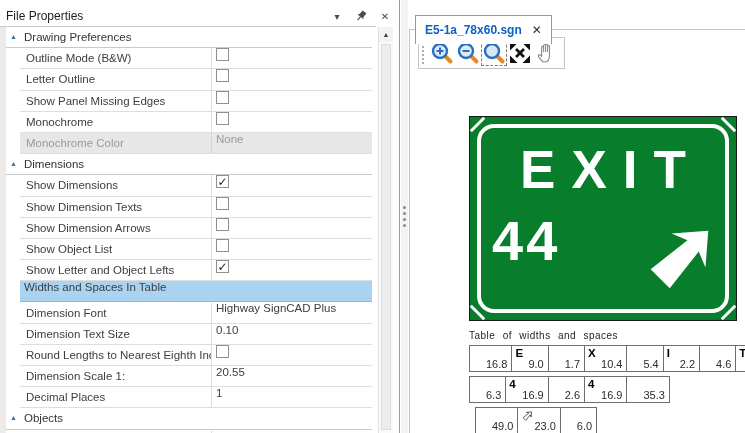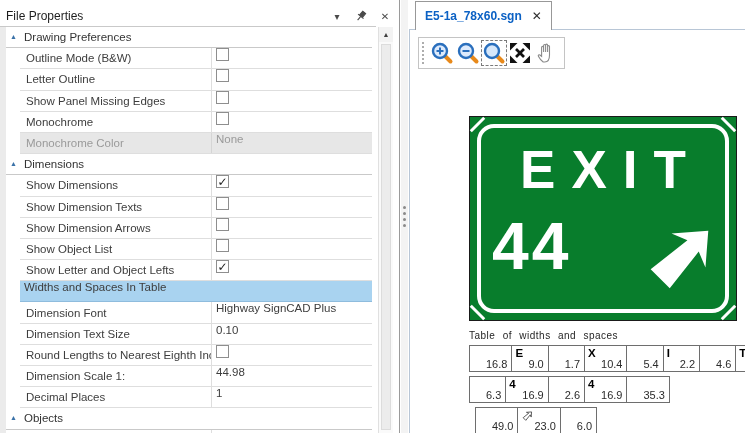--- a/index.html
+++ b/index.html
@@ -41,21 +41,21 @@
   .vs-thumb{position:absolute;left:2px;right:2px;top:17px;bottom:3px;background:#ececec;border:1px solid #dcdcdc;}
 
   
   .splitter{position:absolute;left:401px;top:0;width:7px;height:433px;background:#f3f3f3;
             display:flex;flex-direction:column;align-items:center;justify-content:center;gap:3px;}
   .splitter i{width:3px;height:3px;border-radius:50%;background:#8a8a8a;}
 
   
   .doc-area{position:absolute;left:408px;top:0;right:0;bottom:0;background:#fff;}
   .tabbar{position:absolute;left:0;top:0;right:0;height:29px;background:#fff;}
-  .tab{position:absolute;left:7px;top:1px;height:29px;background:#fff;border:1px solid #989898;
+  .tab{position:absolute;left:7px;top:15px;height:29px;background:#fff;border:1px solid #989898;
        border-bottom:none;display:flex;align-items:center;padding:0 9px;z-index:3;}
   .tab-title{font-size:12px;font-weight:bold;color:#0b61c4;margin-right:10px;white-space:nowrap;}
   .tab-close{font-size:12px;color:#2e2e2e;font-weight:bold;cursor:default;}
   .doc-content{position:absolute;left:1px;top:29px;right:0;bottom:0;background:#fff;
                border-top:1px solid #b8c6d6;border-left:1px solid #b8c6d6;}
 
   
   .ztoolbar{position:absolute;left:8px;top:7px;height:32px;border:1px solid #c4c4c4;background:#fff;
             display:flex;align-items:center;padding:2px 5px 2px 2px;}
   .tool-grip{width:4px;height:22px;border-left:2px dotted #adadad;margin:0 3px 0 1px;}
@@ -66,21 +66,21 @@
   .sign{position:absolute;left:59px;top:86px;width:268px;height:205px;background:#087d2c;
         border:1px solid #1a1a1a;}
   .sign-border{position:absolute;left:7px;top:7px;right:7px;bottom:7px;border:4px solid #fff;border-radius:17px;}
   .notch{position:absolute;width:19px;height:3px;background:#fff;}
   .notch.tl{left:-2px;top:6px;transform:rotate(-45deg);}
   .notch.tr{right:-2px;top:6px;transform:rotate(45deg);}
   .notch.bl{left:-2px;bottom:6px;transform:rotate(45deg);}
   .notch.br{right:-2px;bottom:6px;transform:rotate(-45deg);}
   .exit-word{position:absolute;left:0;right:0;top:26px;text-align:center;color:#fff;
              font-weight:bold;font-size:53px;letter-spacing:16px;margin-right:-16px;line-height:1;}
-  .exit-num{position:absolute;left:22px;top:96px;color:#fff;font-weight:bold;font-size:66px;
+  .exit-num{position:absolute;left:22px;top:96px;color:#fff;font-weight:bold;font-size:56px;
             letter-spacing:3px;line-height:1;}
   .sign-arrow{position:absolute;right:12px;top:98px;}
 
   
   .wtable{position:absolute;left:59px;top:300px;}
   .wt-title{font-size:10px;color:#1f1f1f;word-spacing:4px;letter-spacing:0.5px;margin-bottom:4px;}
   .t-row{display:flex;margin-bottom:4px;}
   .t-row.r2{margin-left:6px;}
   .t-cell{height:27px;border:1px solid #6e6e6e;margin-left:-1px;background:#fff;
           display:flex;flex-direction:column;justify-content:flex-end;padding:1px 4px 1px 3px;}
@@ -197,21 +197,21 @@
   </div>
         <div class="prop-row">
     <div class="p-label">Round Lengths to Nearest Eighth Inch</div>
     <div class="p-value">
             <span class="cb"></span>
           </div>
   </div>
         <div class="prop-row">
     <div class="p-label">Dimension Scale 1:</div>
     <div class="p-value">
-            <span class="pv-text">44.98</span>
+            <span class="pv-text">20.55</span>
           </div>
   </div>
         <div class="prop-row">
     <div class="p-label">Decimal Places</div>
     <div class="p-value">
             <span class="pv-text">1</span>
           </div>
   </div>
         <div class="sec-row">
     <span class="sec-arrow">▲</span>

